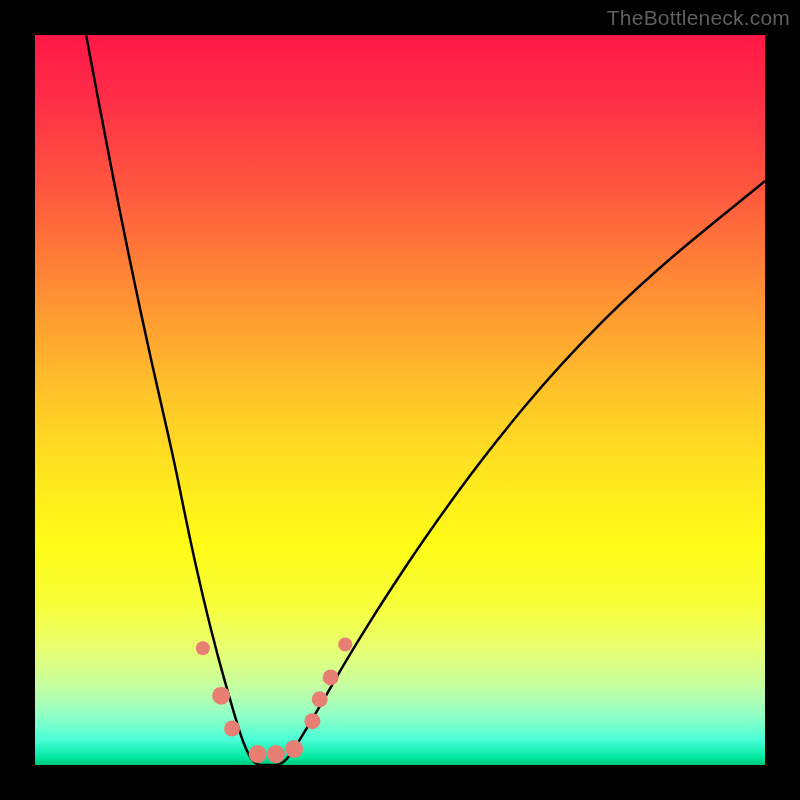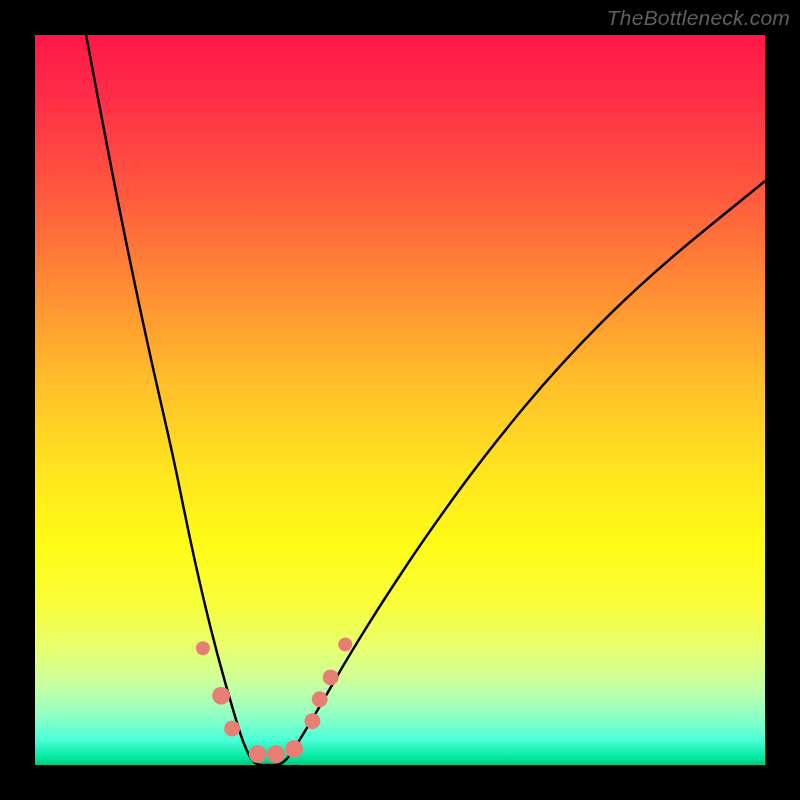--- a/index.html
+++ b/index.html
@@ -8,21 +8,20 @@
     width: 800px;
     height: 800px;
     background: #000;
     overflow: hidden;
     font-family: Arial, Helvetica, sans-serif;
   }
   .canvas-wrap {
     position: relative;
     width: 800px;
     height: 800px;
-    font-style: italic;
   }
   .plot-area {
     position: absolute;
     left: 35px;
     top: 35px;
     width: 730px;
     height: 730px;
     background: linear-gradient(
       to bottom,
       #ff1846 0%,

